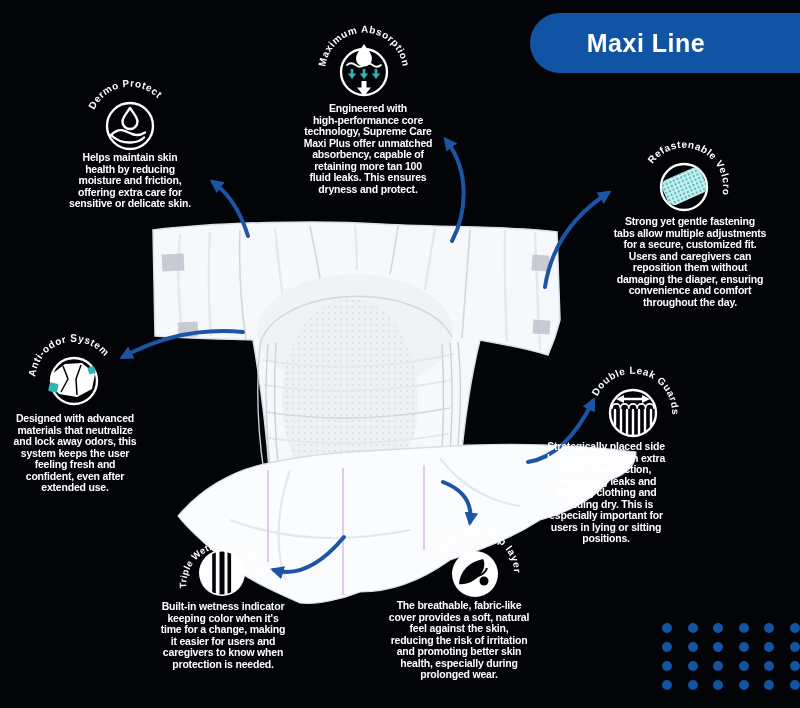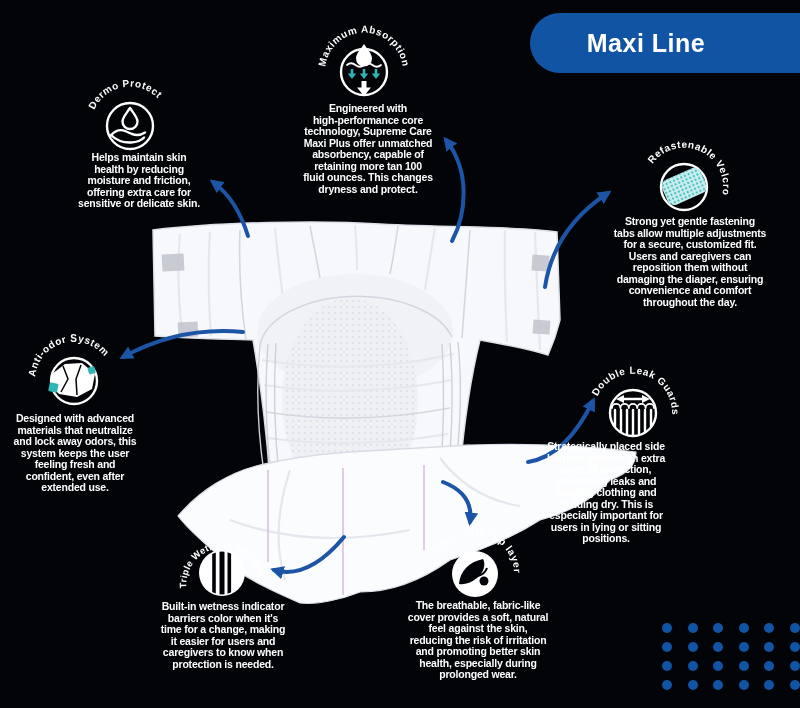--- a/index.html
+++ b/index.html
@@ -139,36 +139,36 @@
     <path class="teal" d="M95.7,61 h2.6 v4.5 h2.9 l-4.2,5.5 l-4.2,-5.5 h2.9 z"></path>
     <path class="icon-fill" d="M82.5,73 h5 v6.5 h4.5 l-7,8.5 l-7,-8.5 h4.5 z"></path>
   </g>
 </svg>
 <div class="callout-body" style="left:258px;top:103px;width:220px">Engineered with
 high-performance core
 technology, Supreme Care
 Maxi Plus offer unmatched
 absorbency, capable of
 retaining more tan 100
-fluid ounces. This changes
+fluid leaks. This ensures
 dryness and protect.</div>
 
 <svg class="arc-svg" style="left:45px;top:62px" width="170" height="130">
   <defs>
       <path id="arc2" d="M48,76 A39,39 0 1 1 122,76" fill="none"></path>
     </defs>
   <text class="arc-text" text-anchor="middle" transform="rotate(-10,85,64)"><textPath href="#arc2" startOffset="50%">Dermo Protect</textPath></text>
   <g>
     <circle class="icon-stroke" cx="85" cy="64" r="23"></circle>
     <path class="icon-stroke" stroke-width="2" d="M85,46 C81,52 77.5,55.5 77.5,59.5 A7.5,7.5 0 0 0 92.5,59.5 C92.5,55.5 89,52 85,46 Z"></path>
     <path class="icon-stroke" stroke-width="2" d="M66,73 q7,-7 14,-4 l7,3 q7,2.5 13,-1.5"></path>
     <path class="icon-stroke" stroke-width="2" d="M66,73 q8,8 20,7.5 q9,-0.5 13,-5"></path>
   </g>
 </svg>
-<div class="callout-body" style="left:49px;top:152px;width:180px">Helps maintain skin
+<div class="callout-body" style="left:40px;top:152px;width:180px">Helps maintain skin
 health by reducing
 moisture and friction,
 offering extra care for
 sensitive or delicate skin.</div>
 
 <svg class="arc-svg" style="left:599px;top:123px" width="170" height="130">
   <defs>
     <path id="arc3" d="M48,76 A39,39 0 1 1 122,76" fill="none"></path>
     <pattern id="vdots" width="4" height="4" patternUnits="userSpaceOnUse">
         <circle cx="2" cy="2" r="1.2" fill="#45C2C2"></circle>
@@ -249,39 +249,39 @@
   <g>
     <circle class="icon-fill" cx="85" cy="64" r="23"></circle>
     <g clip-path="url(#wclip)">
       <rect class="bgfill" x="75.2" y="41" width="3.6" height="46"></rect>
       <rect class="bgfill" x="82.5" y="41" width="5" height="46"></rect>
       <rect class="bgfill" x="90.5" y="41" width="3.6" height="46"></rect>
     </g>
   </g>
 </svg>
 <div class="callout-body" style="left:123px;top:601px;width:200px">Built-in wetness indicator
-barriers color when it's
+keeping color when it's
 time for a change, making
 it easier for users and
 caregivers to know when
 protection is needed.</div>
 
 <svg class="arc-svg" style="left:390px;top:510px" width="170" height="130">
   <defs>
       <path id="arc7" d="M48,76 A39,39 0 1 1 122,76" fill="none"></path>
     </defs>
   <text class="arc-text" text-anchor="middle" transform="rotate(14,85,64)"><textPath href="#arc7" startOffset="50%">Ultra soft Top layer</textPath></text>
   <g>
     <circle class="icon-fill" cx="85" cy="64" r="23"></circle>
     <path class="bgfill" d="M69,74 C70,61 79,52 93,49 C96,54 94,62 87,68 C81,73 74,75 69,74 Z"></path>
     <circle class="bgfill" cx="94" cy="71" r="4.5"></circle>
     <path d="M88,66 Q95,64 97,58" stroke="#020408" stroke-width="2" fill="none"></path>
   </g>
 </svg>
-<div class="callout-body" style="left:373px;top:600px;width:210px">The breathable, fabric-like
+<div class="callout-body" style="left:354px;top:600px;width:210px">The breathable, fabric-like
 cover provides a soft, natural
 feel against the skin,
 reducing the risk of irritation
 and promoting better skin
 health, especially during
 prolonged wear.</div>
 
 <div class="dot-grid" style="grid-template-columns: repeat(6, 25.5px); grid-auto-rows: 19px;">
     <div class="dot"></div>
     <div class="dot"></div>

